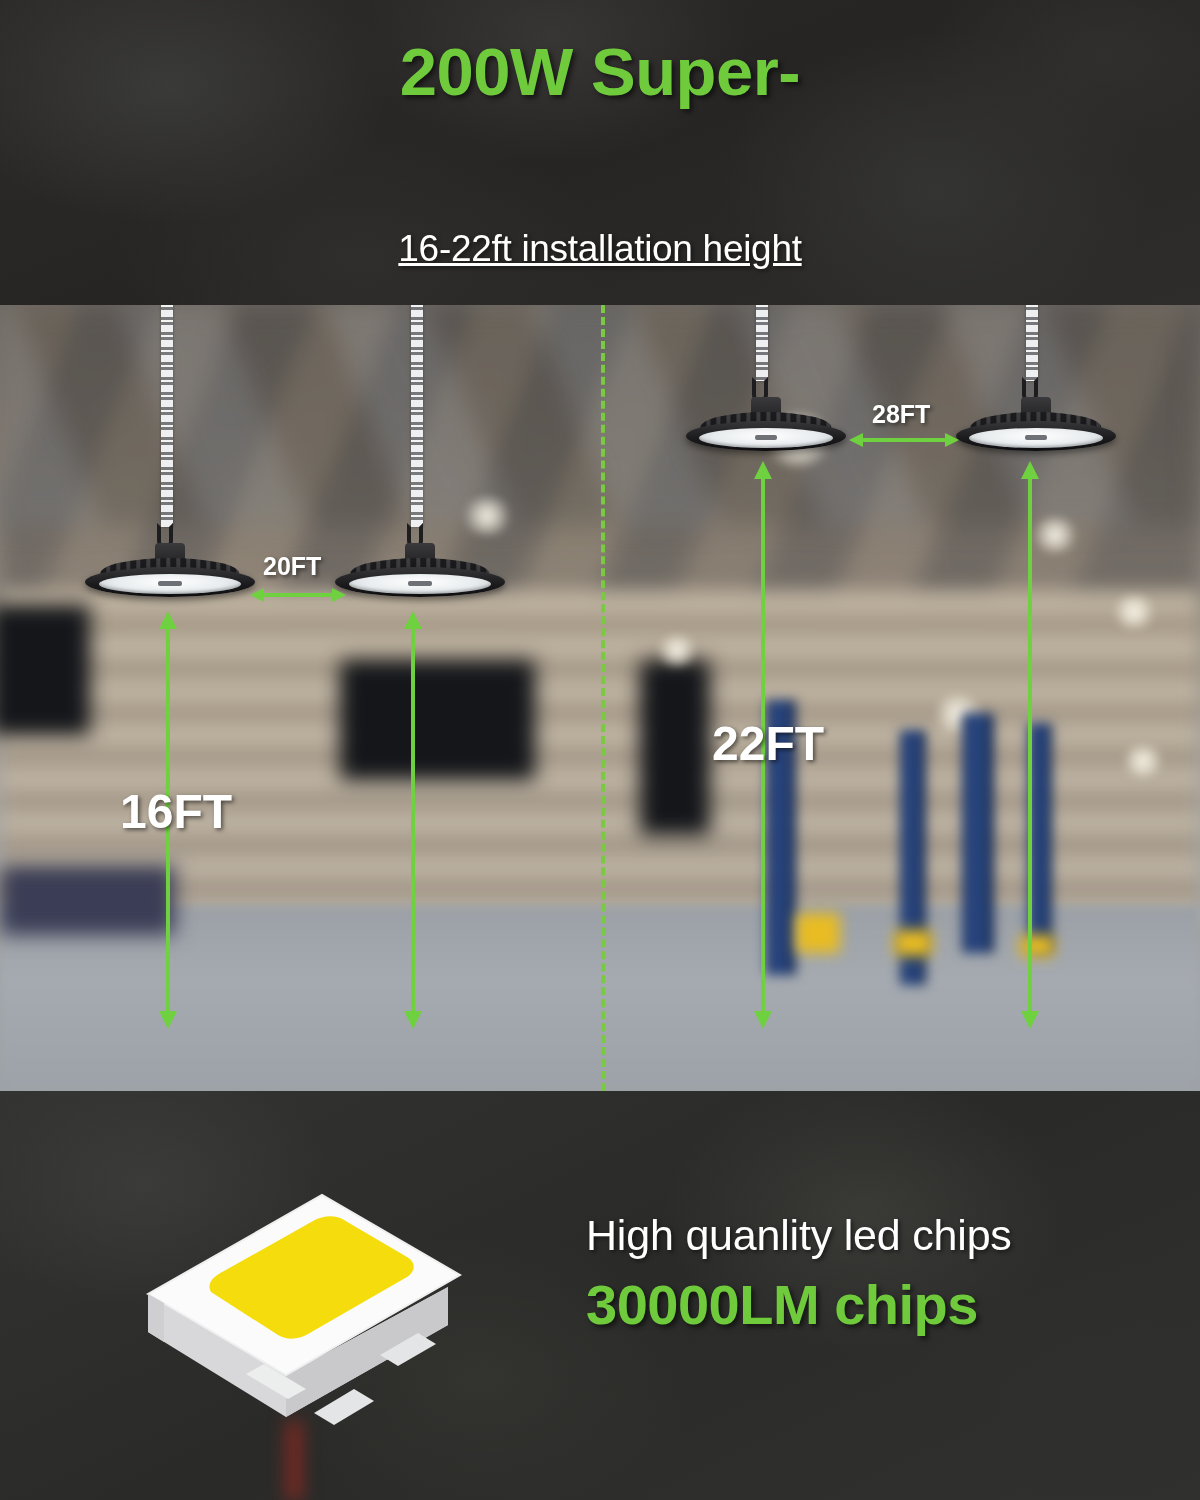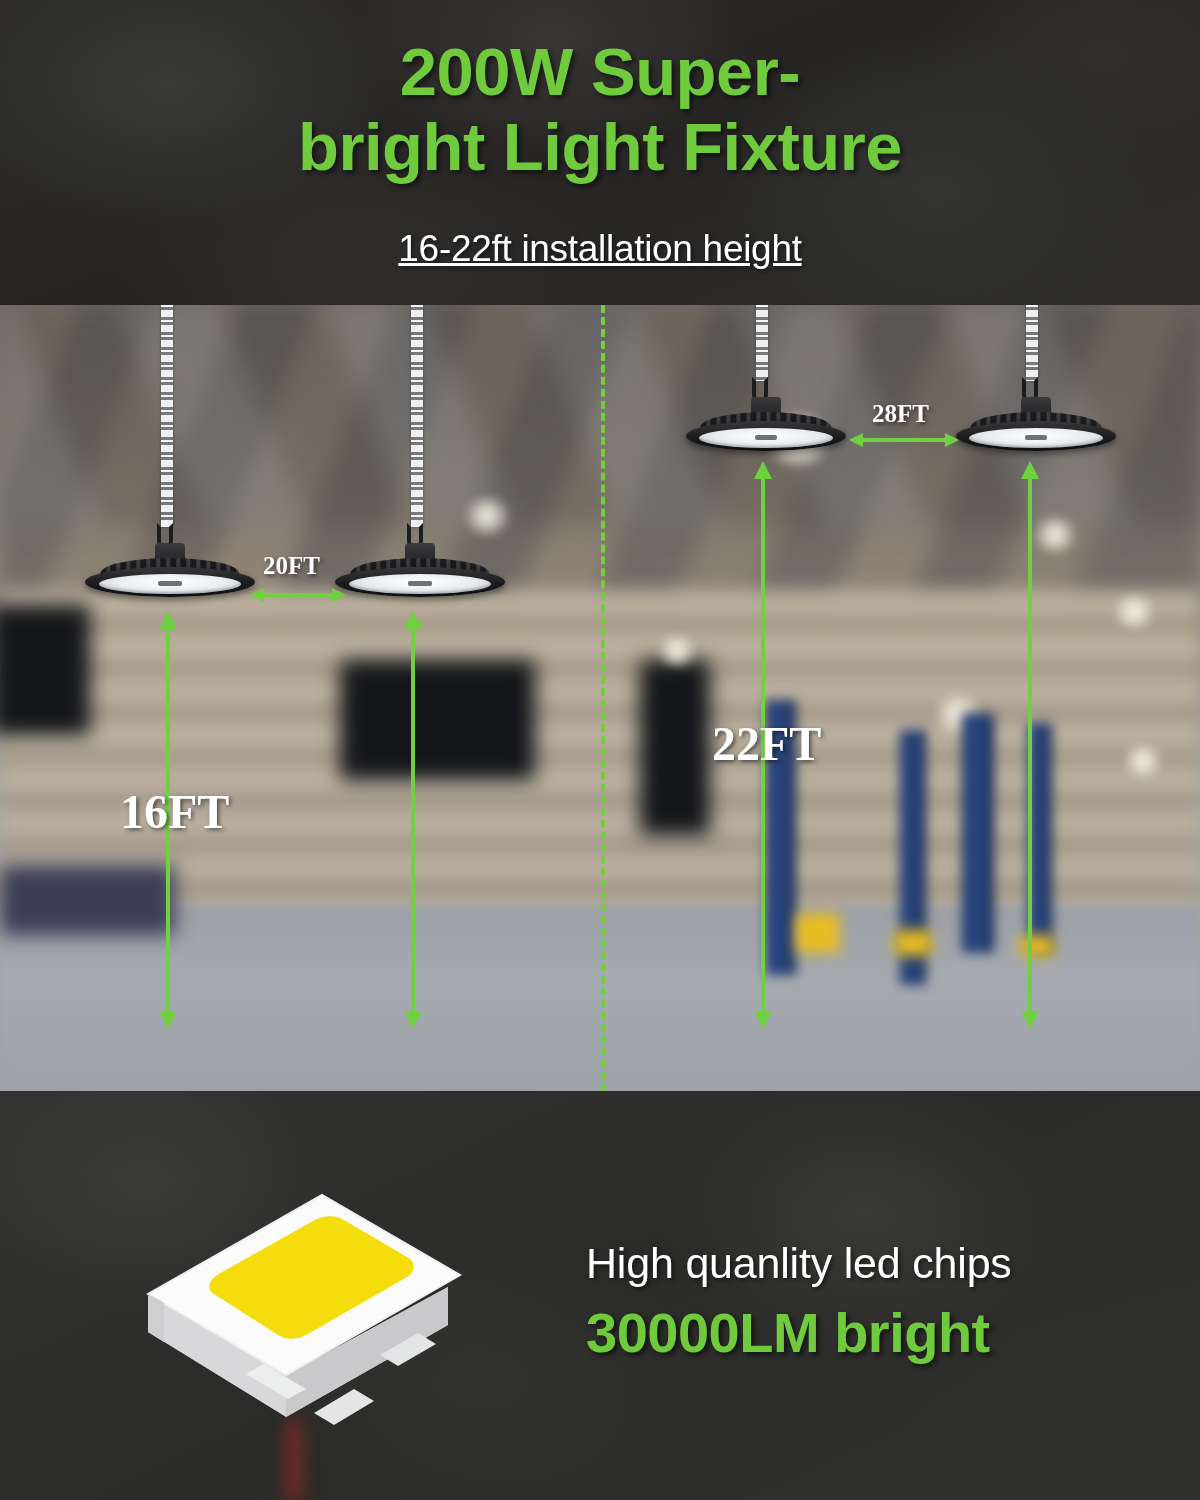--- a/index.html
+++ b/index.html
@@ -162,21 +162,20 @@
     content:""; position:absolute; top:50%; right:-12px;
     transform:translateY(-50%);
     border-top:7px solid transparent; border-bottom:7px solid transparent;
     border-left:14px solid #6fd13f;
   }
 
   .meas-label {
     position:absolute; color:#ffffff; font-weight:bold;
     text-shadow:2px 2px 4px rgba(0,0,0,.55);
     white-space:nowrap;
-    font-family:Liberation Serif, serif;
   }
   .meas-label.sm { font-size:25px; font-weight:bold; }
   .meas-label.lg { font-size:48px; font-weight:bold; }
 
   
   .bottom {
     position:absolute; left:0; top:1091px; width:1200px; height:409px;
     background:
       radial-gradient(ellipse 260px 180px at 12% 22%, #3b3b39 0%, rgba(59,59,57,0) 72%),
       radial-gradient(ellipse 300px 200px at 40% 70%, #333330 0%, rgba(51,51,48,0) 72%),
@@ -186,37 +185,36 @@
     overflow:hidden;
   }
   .bottom-red {
     position:absolute; left:287px; top:330px; width:14px; height:80px;
     background:#8a2a22; filter:blur(9px);
   }
   .chip-wrap { position:absolute; left:118px; top:46px; width:370px; height:330px; }
   .chip-text { position:absolute; left:586px; top:120px; }
   .chip-line1 {
     color:#ffffff; font-size:43px; font-weight:normal; letter-spacing:-0.2px;
-    text-shadow:2px 2px 4px rgba(0,0,0,.55); white-space:nowrap;margin-top:28px;
+    text-shadow:2px 2px 4px rgba(0,0,0,.55); white-space:nowrap;
   }
   .chip-line2 {
     margin-top:12px; color:#6fcb3c; font-size:56px; font-weight:bold;
     letter-spacing:-0.5px;
     text-shadow:3px 3px 5px rgba(0,0,0,.55); white-space:nowrap;
   }
 </style>
 </head>
 <body>
 
 <div class="page">
 
   <div class="header">
     <div class="title">
       <div>200W Super-</div>
-      <div>bright Light Fixture</div>
     </div>
     <div class="subtitle">16-22ft installation height</div>
   </div>
 
   <div class="scene">
 
     <div class="roof"></div>
     <div class="roof2"></div>
     <div class="wall"></div>
     <div class="floor"></div>
@@ -317,17 +315,17 @@
         <path d="M30 157 L168 238 L342 138 L204 58 Z" fill="none" stroke="#efefef" stroke-width="2"></path>
 
         <path d="M93 155 C88 146 96 139 106 134 L195 84 C206 78 218 78 226 83 L289 120 C298 125 298 134 289 140 L190 197 C180 203 168 203 160 198 Z" fill="#f5dd0d"></path>
 
         <path d="M30 157 L30 195 L46 205 L46 166 Z" fill="#cfcfd2"></path>
       </svg>
     </div>
 
     <div class="chip-text">
       <div class="chip-line1">High quanlity led chips</div>
-      <div class="chip-line2">30000LM bright</div>
+      <div class="chip-line2">30000LM chips</div>
     </div>
   </div>
 
 </div>
 
 </body></html>

